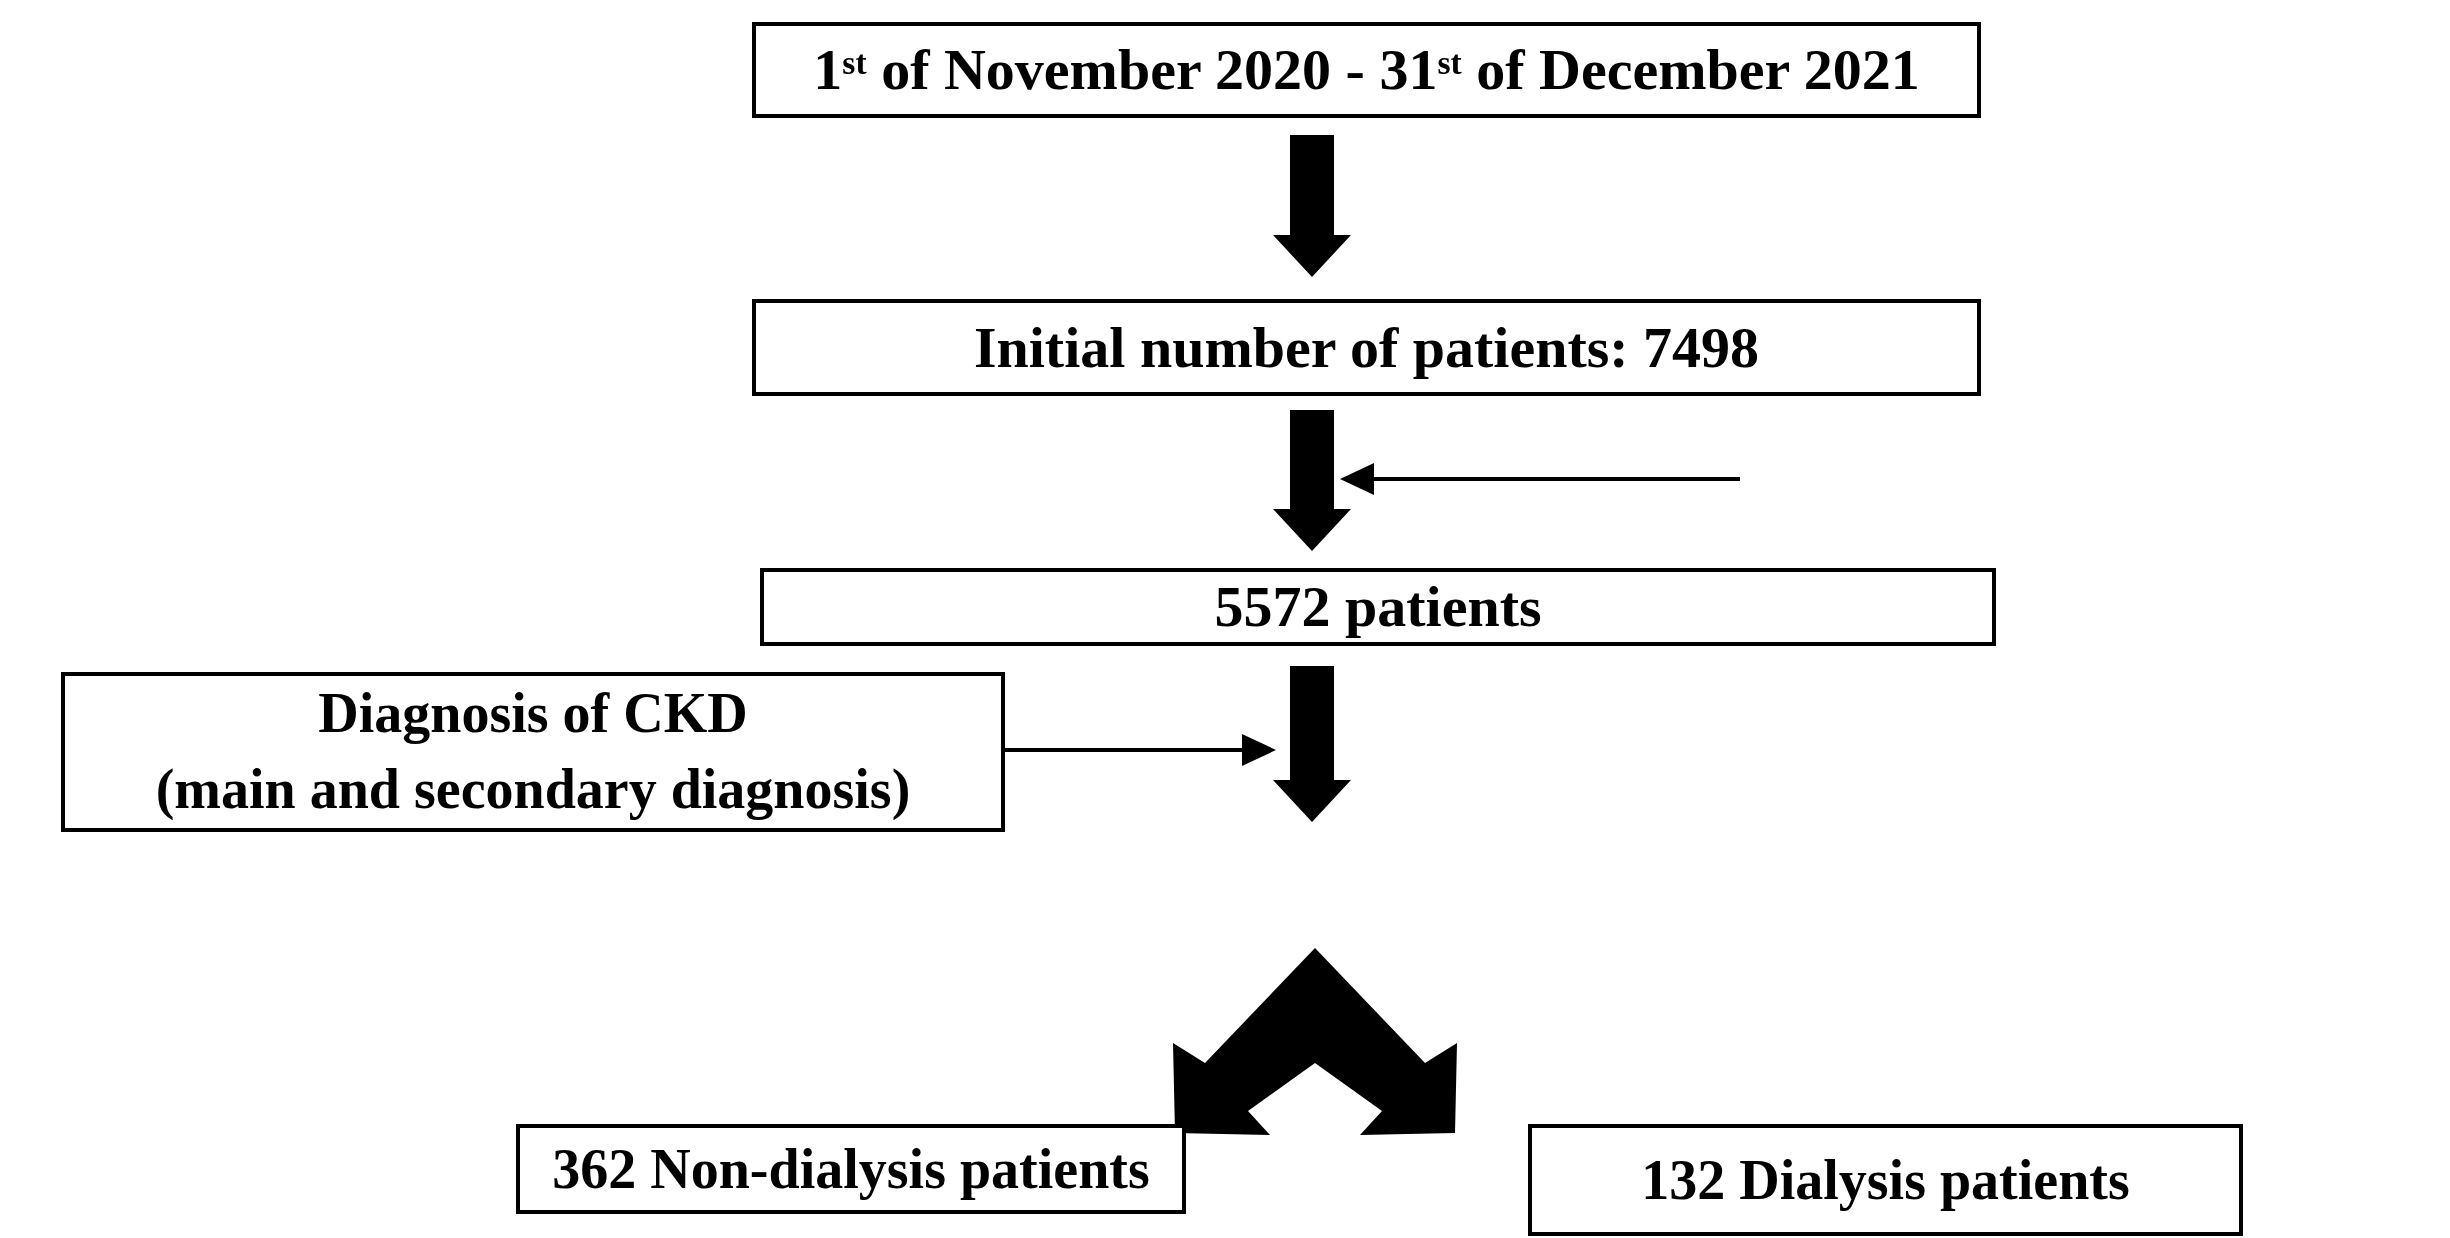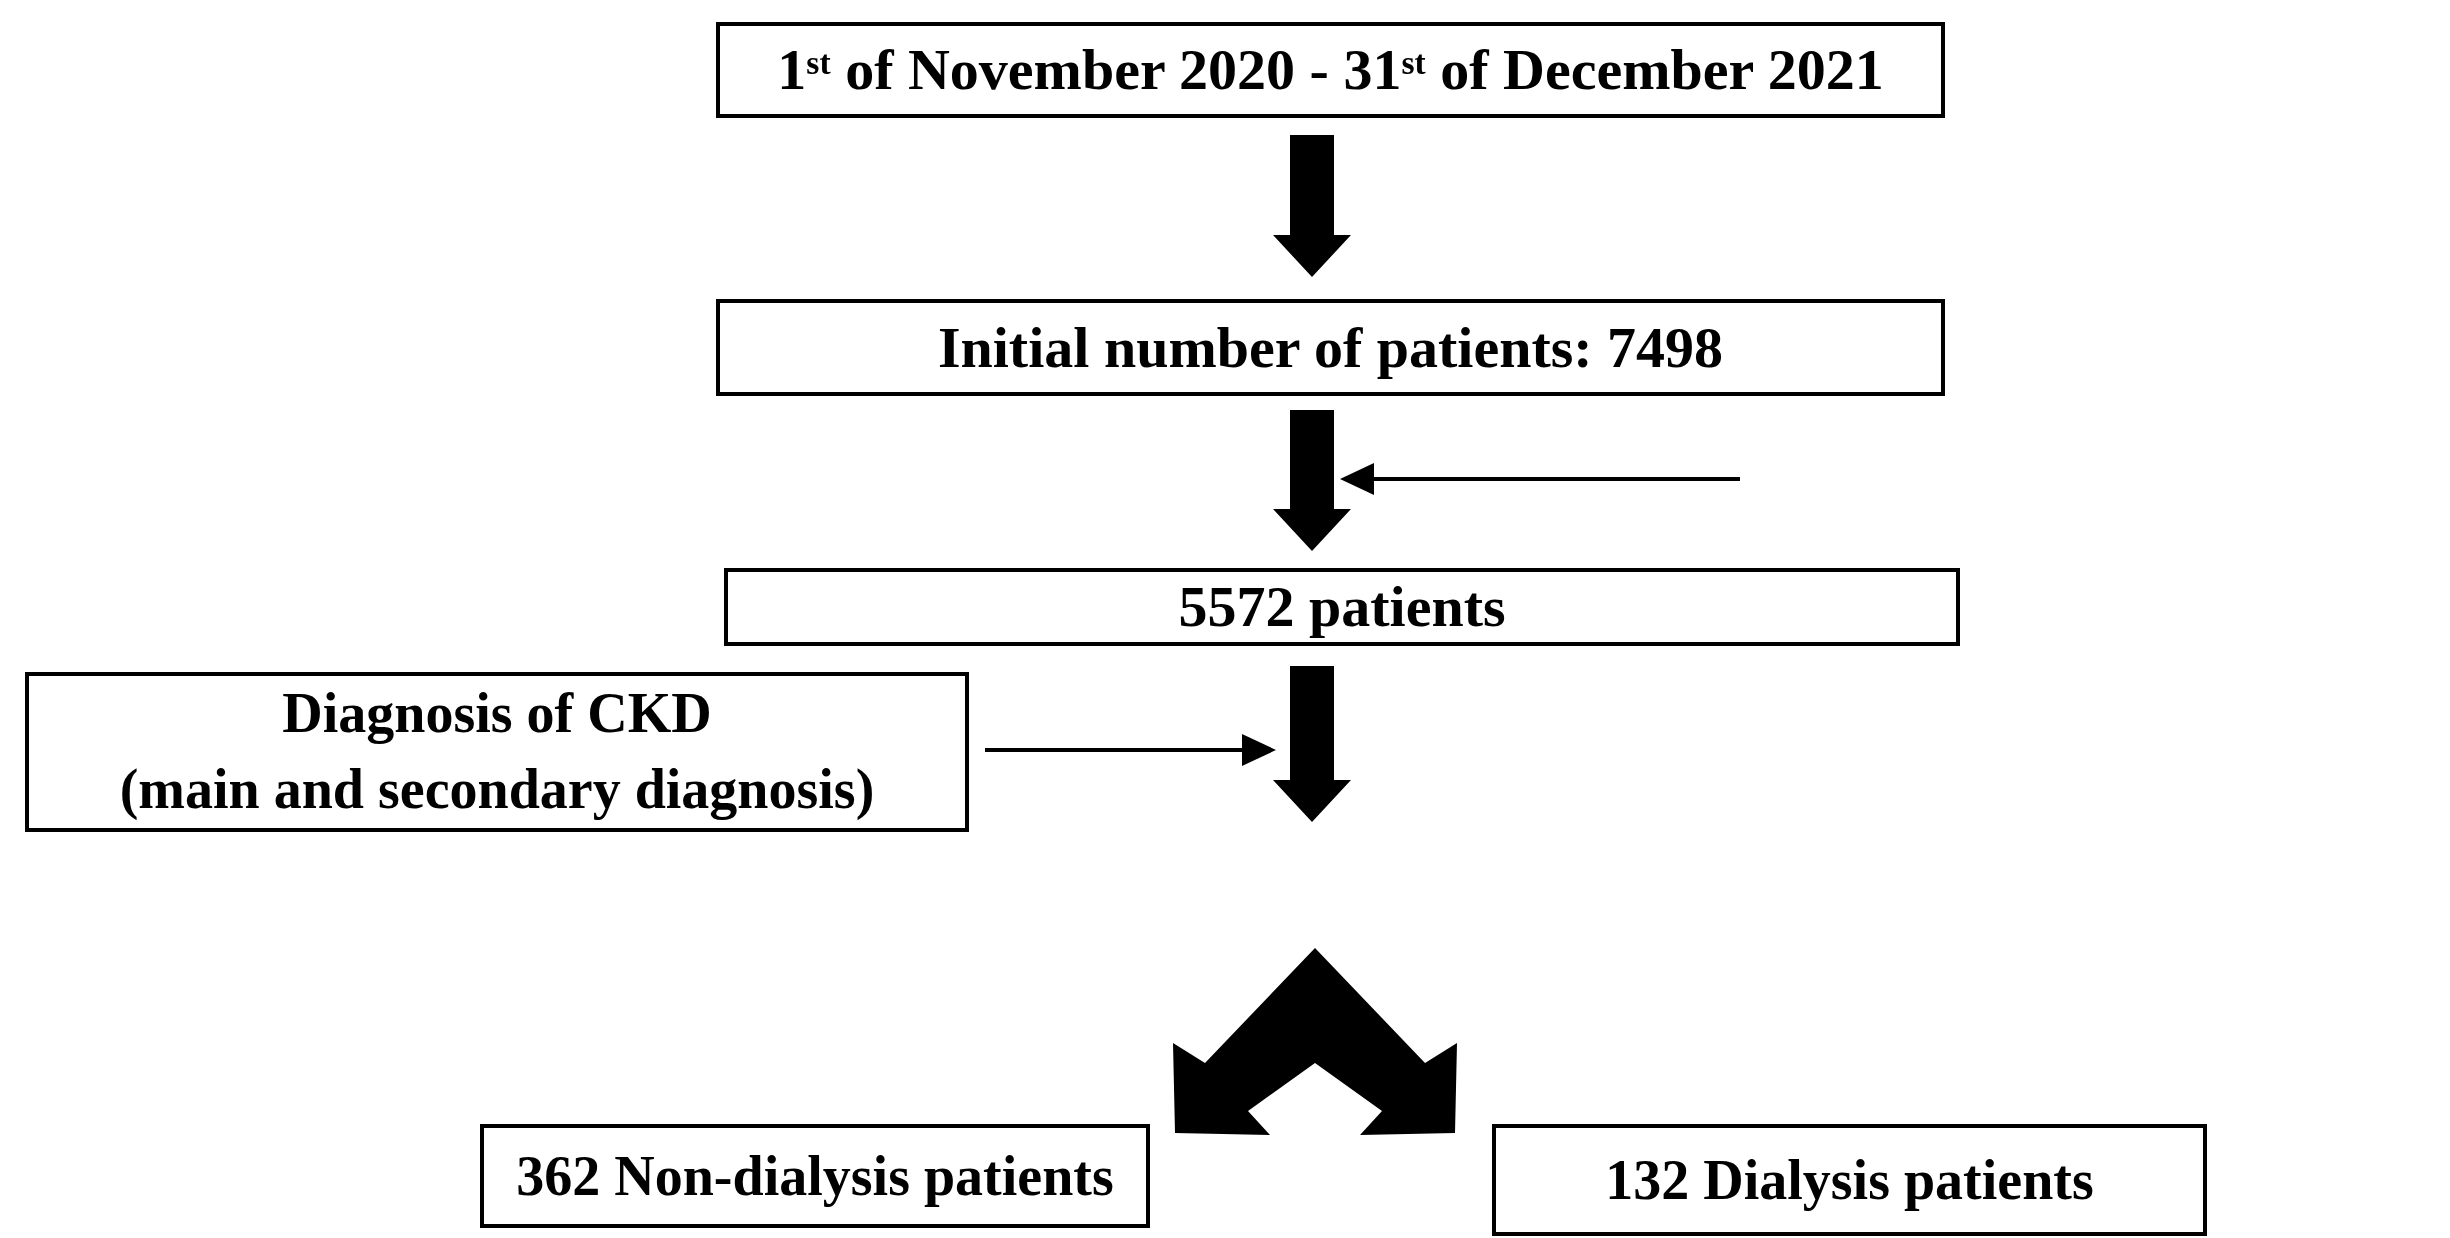--- a/index.html
+++ b/index.html
@@ -30,33 +30,34 @@
     border: 4px solid #000000;
     display: flex;
     flex-direction: column;
     align-items: center;
     justify-content: center;
     text-align: right;
     font-weight: bold;
     font-size: 58px;
     line-height: 1.3;
     white-space: nowrap;
+    margin-left: 36px;
   }
   .box sup {
     font-size: 0.58em;
     vertical-align: 0.45em;
     line-height: 0;
   }
   .box-date     { left: 716px;  top: 22px;   width: 1229px; height: 96px;  }
   .box-initial  { left: 716px;  top: 299px;  width: 1229px; height: 97px;  }
   .box-covid    { left: 1740px; top: 432px;  width: 693px;  height: 92px;  }
   .box-5572     { left: 724px;  top: 568px;  width: 1236px; height: 78px;  }
   .box-ckd      { left: 25px;   top: 672px;  width: 944px;  height: 160px; font-size: 56px; line-height: 1.35; }
   .box-494      { left: 709px;  top: 842px;  width: 1236px; height: 91px;  }
-  .box-nondial  { left: 480px;  top: 1124px; width: 670px;  height: 104px;  font-size: 56px; }
+  .box-nondial  { left: 480px;  top: 1124px; width: 670px;  height: 90px;  font-size: 56px; }
   .box-dial     { left: 1492px; top: 1124px; width: 715px;  height: 112px;  font-size: 56px; }
   .ink { fill: #000000; }
   .thinline { stroke: #000000; stroke-width: 4; }
 </style>
 </head>
 <body>
 
 <div class="stage">
 
   <svg class="overlay" viewBox="0 0 2450 1238" aria-hidden="true">

